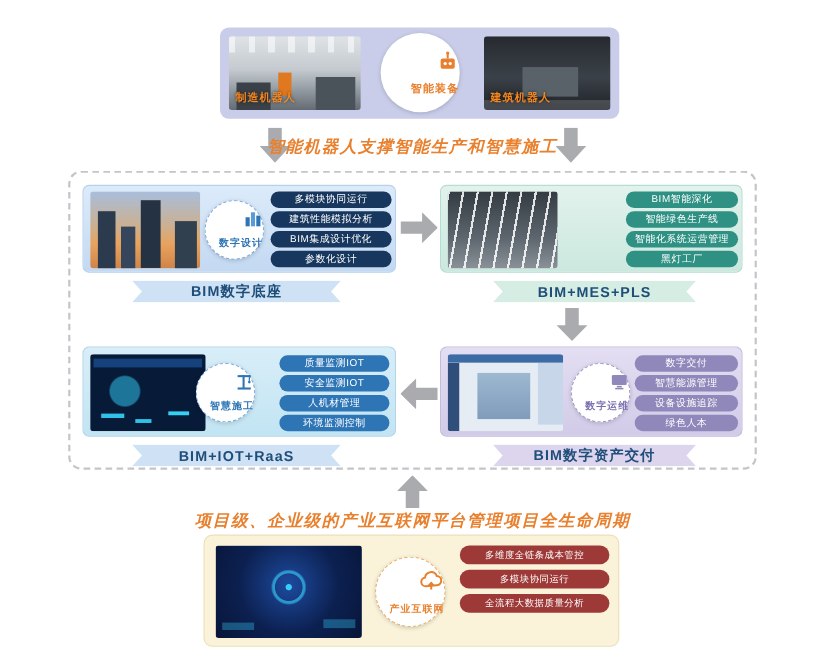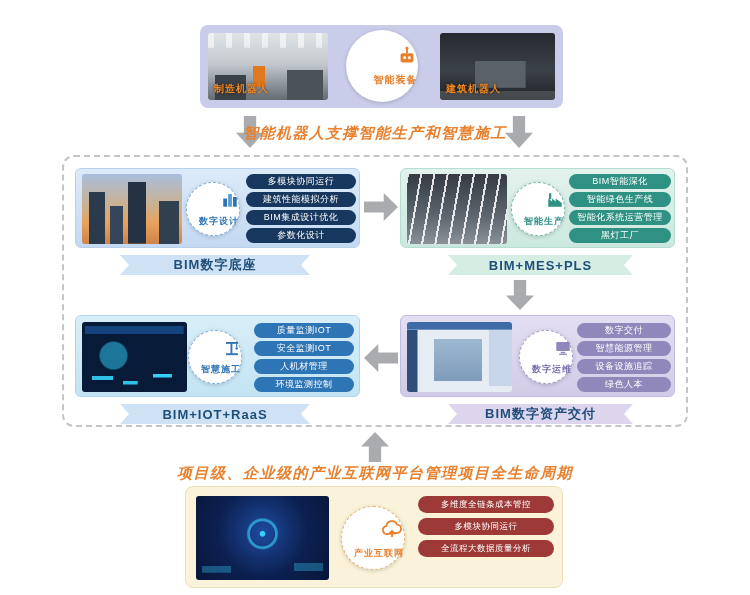--- a/index.html
+++ b/index.html
@@ -75,21 +75,21 @@
   
   .panel.construct { left: 75px; top: 315px; width: 285px; height: 82px; background: linear-gradient(180deg,#d8eef8,#c2e4f3); border: 1px solid #aed6ea; }
   .photo.dash1 { left: 6px; top: 6px; width: 105px; height: 70px;
     background:
       linear-gradient(#2fc1e8,#2fc1e8) 12% 82%/20% 6% no-repeat,
       linear-gradient(#2fc1e8,#2fc1e8) 45% 88%/14% 5% no-repeat,
       linear-gradient(#36d0f5,#36d0f5) 82% 78%/18% 5% no-repeat,
       linear-gradient(#15417c,#15417c) 50% 6%/94% 12% no-repeat,
       radial-gradient(circle at 30% 48%, rgba(47,193,232,.55) 0 16%, rgba(0,0,0,0) 18%),
       #071a38; }
-  .badge.construct { left: 112px; top: 14px; width: 54px; height: 54px; border: 1.5px dashed #7fb0e0; }
+  .badge.construct { left: 102px; top: 14px; width: 54px; height: 54px; border: 1.5px dashed #7fb0e0; }
   .badge.construct .blabel { color: #2e75b6; }
   .pills.construct { left: 178px; top: 7px; width: 100px; }
   .pills.construct .pill { background: #2e75b6; }
 
   
   .panel.operate { left: 400px; top: 315px; width: 275px; height: 82px; background: linear-gradient(180deg,#e3def2,#d2cbe8); border: 1px solid #c4bce0; }
   .photo.bim { left: 6px; top: 6px; width: 105px; height: 70px;
     background:
       linear-gradient(#3c6ba5,#3c6ba5) 0 0/100% 11% no-repeat,
       linear-gradient(#2f4f7a,#2f4f7a) 0 100%/10% 89% no-repeat,
@@ -167,29 +167,20 @@
     <div class="pills design">
       <div class="pill">多模块协同运行</div>
       <div class="pill">建筑性能模拟分析</div>
       <div class="pill">BIM集成设计优化</div>
       <div class="pill">参数化设计</div>
     </div>
   </div>
 
   <div class="panel produce">
     <div class="photo ceiling"></div>
-    <div class="badge produce">
-      <span>
-        <svg width="18" height="18" viewBox="0 0 24 24">
-            <path d="M3 21V10l5 4v-4l5 4v-4l8 6v5z" fill="#2f9183"></path>
-            <rect x="4" y="3" width="3" height="8" fill="#2f9183"></rect>
-          </svg>
-      </span>
-      <span class="blabel">智能生产</span>
-    </div>
     <div class="pills produce">
       <div class="pill">BIM智能深化</div>
       <div class="pill">智能绿色生产线</div>
       <div class="pill">智能化系统运营管理</div>
       <div class="pill">黑灯工厂</div>
     </div>
   </div>
 
   <div class="panel construct">
     <div class="photo dash1"></div>

